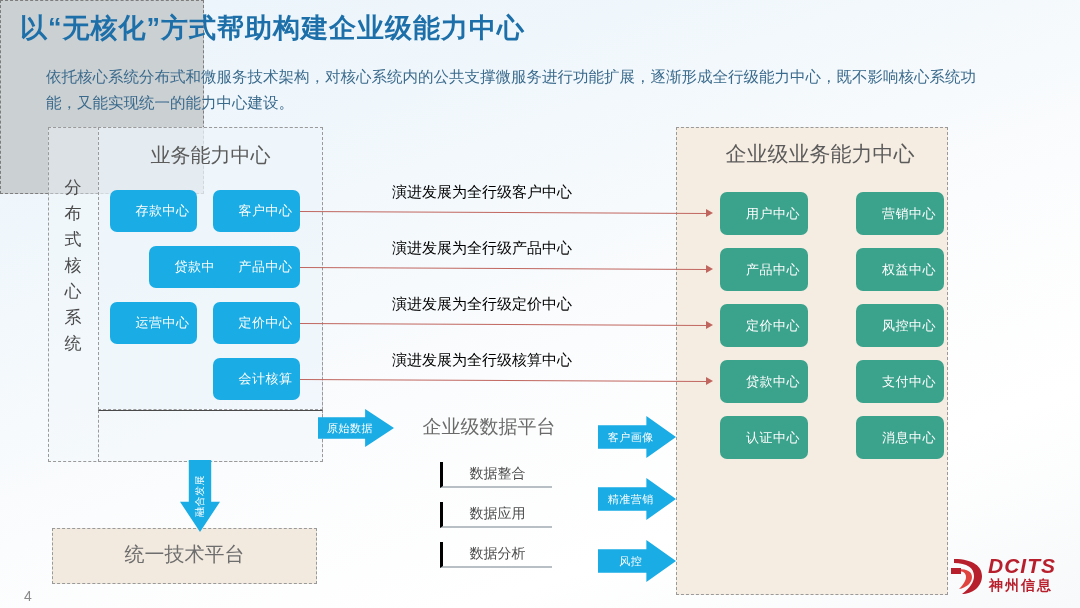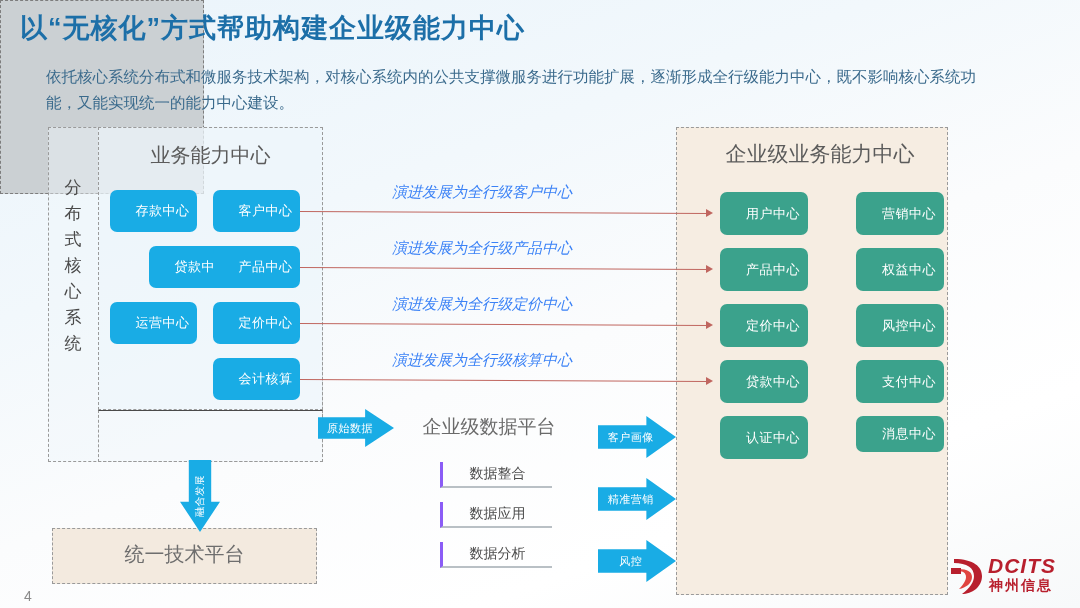--- a/index.html
+++ b/index.html
@@ -49,33 +49,33 @@
   
   .box{
     position:absolute;border-radius:7px;display:flex;align-items:center;justify-content:center;
     color:#fff;font-size:13px;letter-spacing:.5px;box-sizing:border-box;padding-left:18px;
   }
   .blue{background:#19ACE5;}
   .green{background:#3BA28C;}
 
   
   .evo-label{
-    position:absolute;font-size:15px;color:#3b82f6;white-space:nowrap;font-style:italic;
+    position:absolute;font-size:15px;color:#000000;white-space:nowrap;
   }
   .evo-line{position:absolute;height:1px;background:#C0665F;}
   .evo-head{
     position:absolute;width:0;height:0;
     border-top:4px solid transparent;border-bottom:4px solid transparent;
     border-left:7px solid #C0665F;
   }
 
   
   .dp-item{
     position:absolute;width:112px;height:26px;
-    border-left:3px solid #8b5cf6;border-bottom:2px solid #b9c0c5;
+    border-left:3px solid #000000;border-bottom:2px solid #b9c0c5;
     display:flex;align-items:center;justify-content:center;
     font-size:14px;color:#4c4c4c;box-sizing:border-box;
   }
 
   
   .chev{
     position:absolute;background:#19ACE5;
     display:flex;align-items:center;justify-content:center;
     color:#fff;font-size:11px;letter-spacing:.5px;white-space:nowrap;
   }
@@ -136,21 +136,21 @@
       <div class="box blue" style="left: 213px; top: 358px; width: 87px; height: 42px;">会计核算</div>
       <div class="box green" style="left: 720px; top: 192px; width: 88px; height: 43px;">用户中心</div>
       <div class="box green" style="left: 720px; top: 248px; width: 88px; height: 43px;">产品中心</div>
       <div class="box green" style="left: 720px; top: 304px; width: 88px; height: 43px;">定价中心</div>
       <div class="box green" style="left: 720px; top: 360px; width: 88px; height: 43px;">贷款中心</div>
       <div class="box green" style="left: 720px; top: 416px; width: 88px; height: 43px;">认证中心</div>
       <div class="box green" style="left: 856px; top: 192px; width: 88px; height: 43px;">营销中心</div>
       <div class="box green" style="left: 856px; top: 248px; width: 88px; height: 43px;">权益中心</div>
       <div class="box green" style="left: 856px; top: 304px; width: 88px; height: 43px;">风控中心</div>
       <div class="box green" style="left: 856px; top: 360px; width: 88px; height: 43px;">支付中心</div>
-      <div class="box green" style="left: 856px; top: 416px; width: 88px; height: 36px;">消息中心</div>
+      <div class="box green" style="left: 856px; top: 416px; width: 88px; height: 43px;">消息中心</div>
       <div class="evo-label" style="left: 392px; top: 183px; width: auto; height: auto;">演进发展为全行级客户中心</div>
       <div class="evo-line" style="left: 300px; top: 211px; width: 408px; transform-origin: left center; transform: rotate(0.280859deg);"></div>
       <div class="evo-head" style="left: 706px; top: 209px;"></div>
       <div class="evo-label" style="left: 392px; top: 239px; width: auto; height: auto;">演进发展为全行级产品中心</div>
       <div class="evo-line" style="left: 300px; top: 267px; width: 408px; transform-origin: left center; transform: rotate(0.280859deg);"></div>
       <div class="evo-head" style="left: 706px; top: 265px;"></div>
       <div class="evo-label" style="left: 392px; top: 295px; width: auto; height: auto;">演进发展为全行级定价中心</div>
       <div class="evo-line" style="left: 300px; top: 323px; width: 408px; transform-origin: left center; transform: rotate(0.280859deg);"></div>
       <div class="evo-head" style="left: 706px; top: 321px;"></div>
       <div class="evo-label" style="left: 392px; top: 351px; width: auto; height: auto;">演进发展为全行级核算中心</div>

